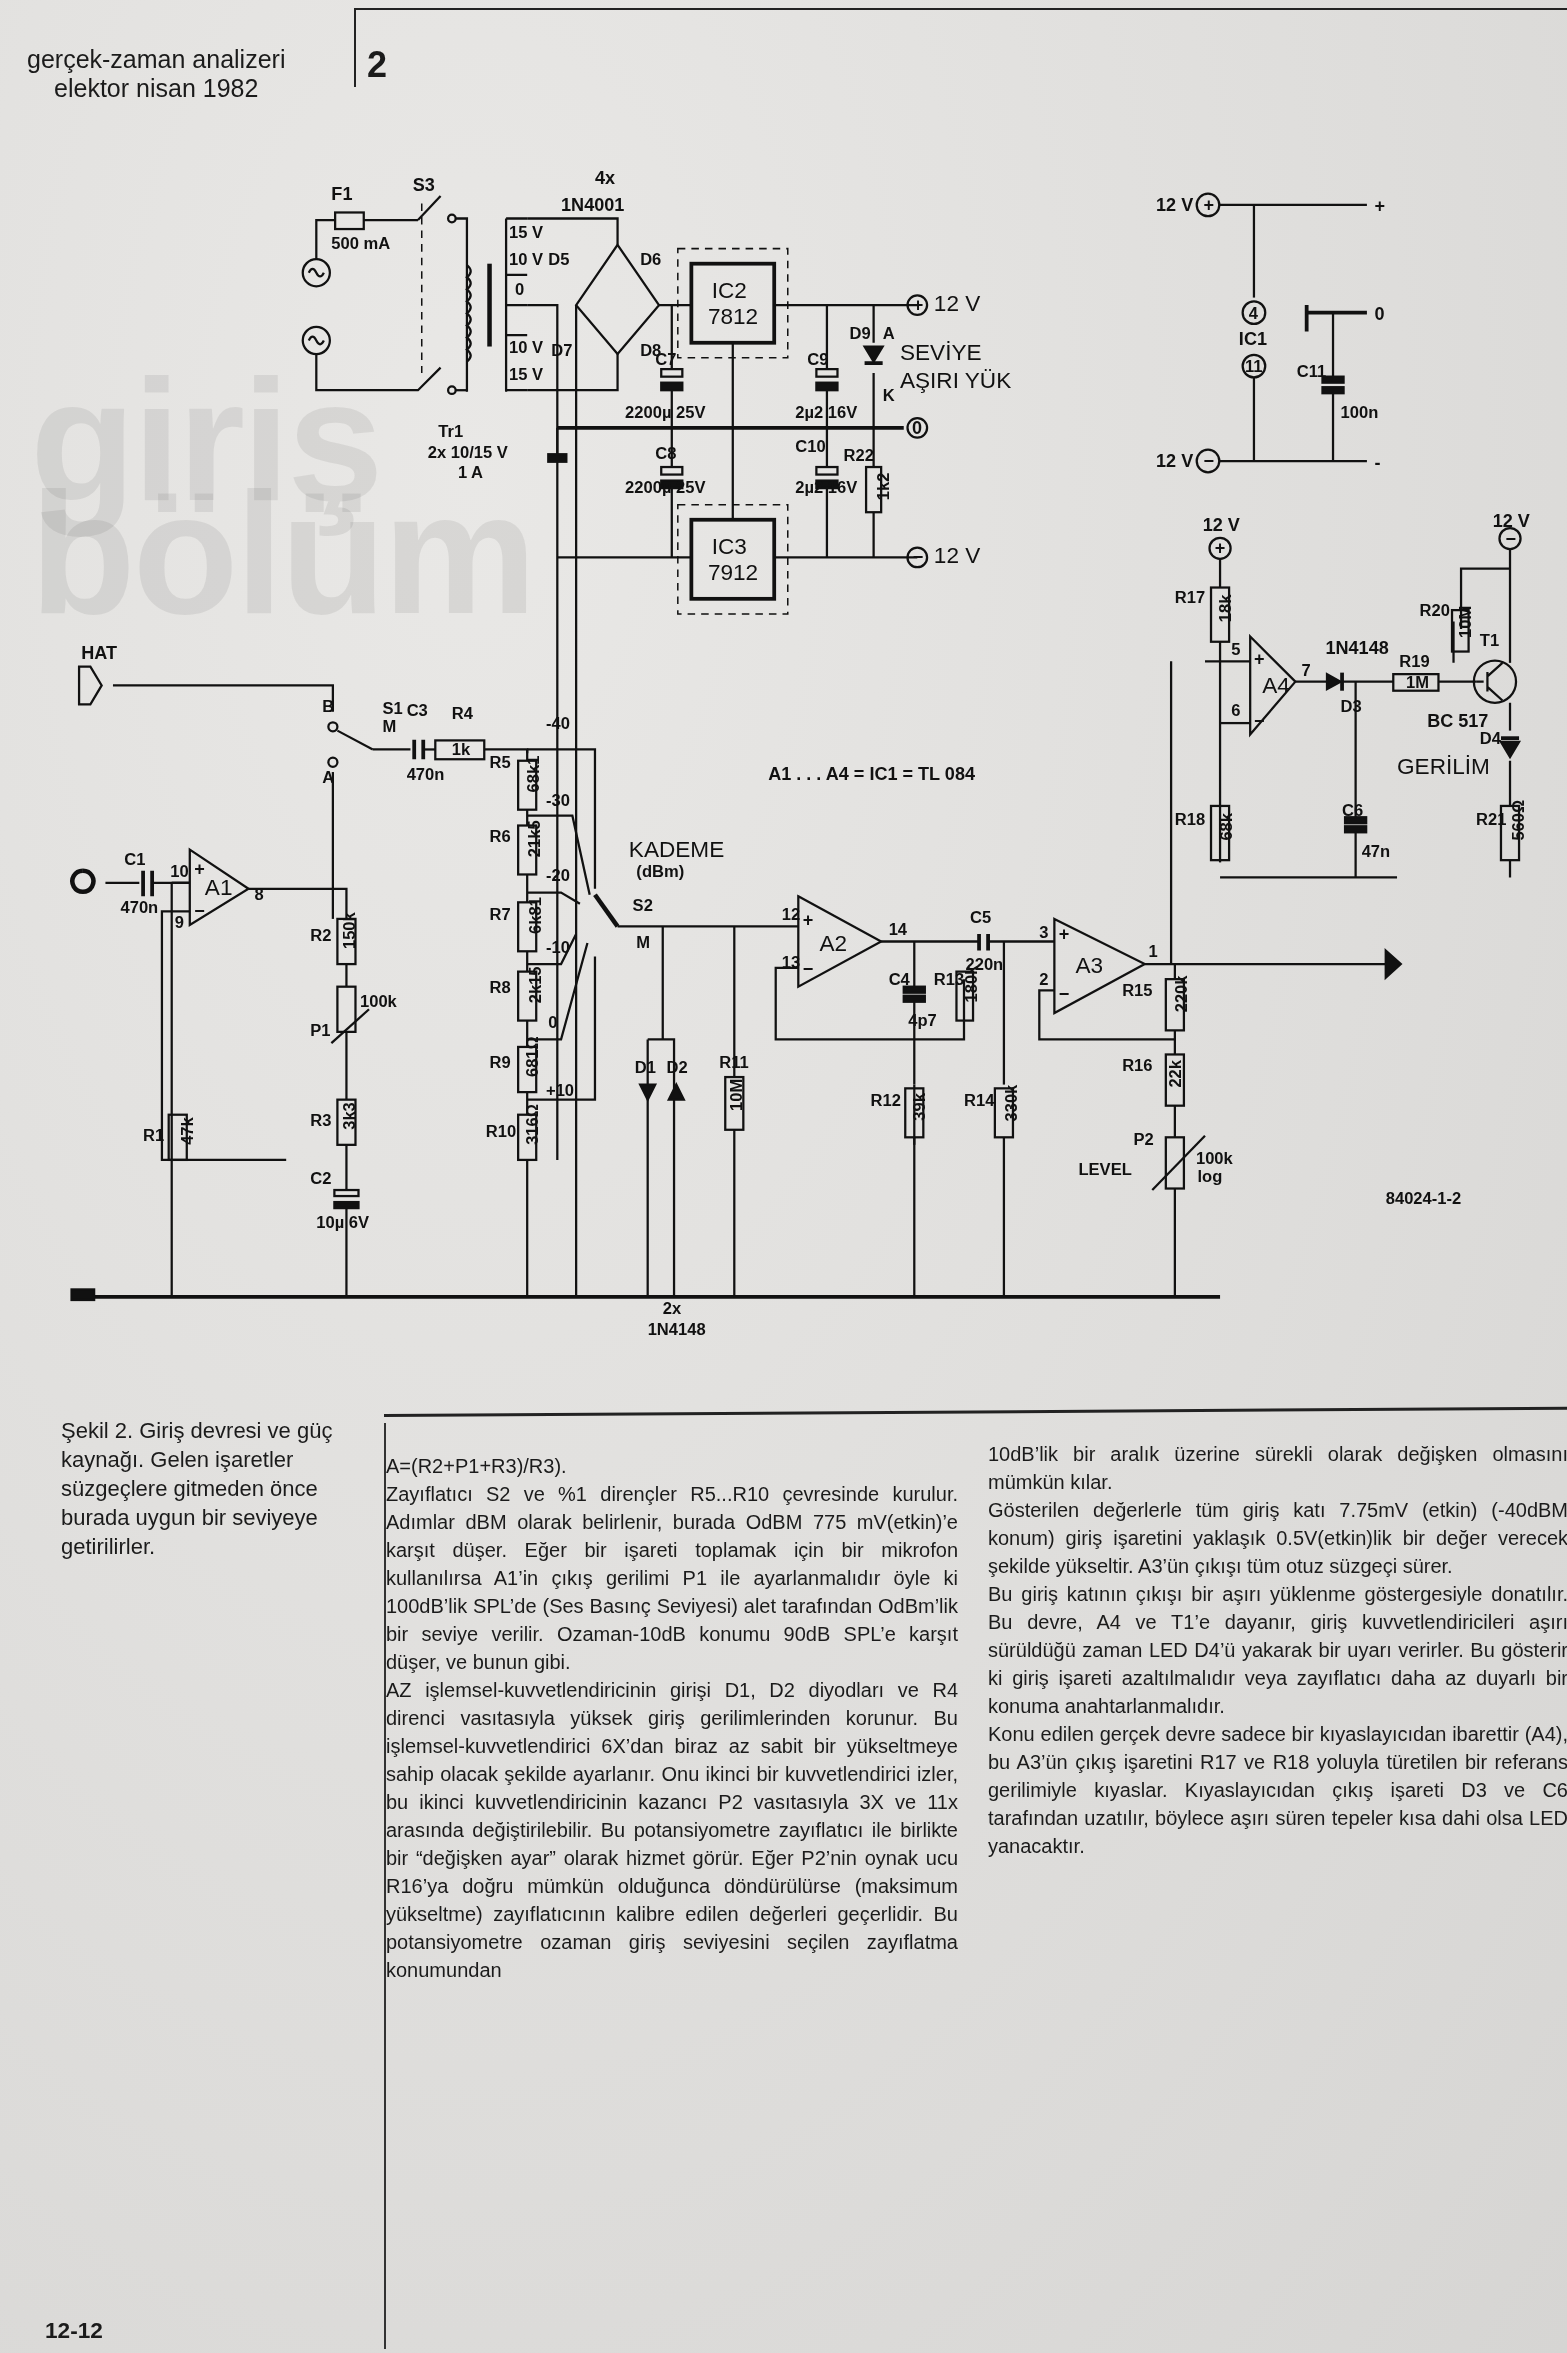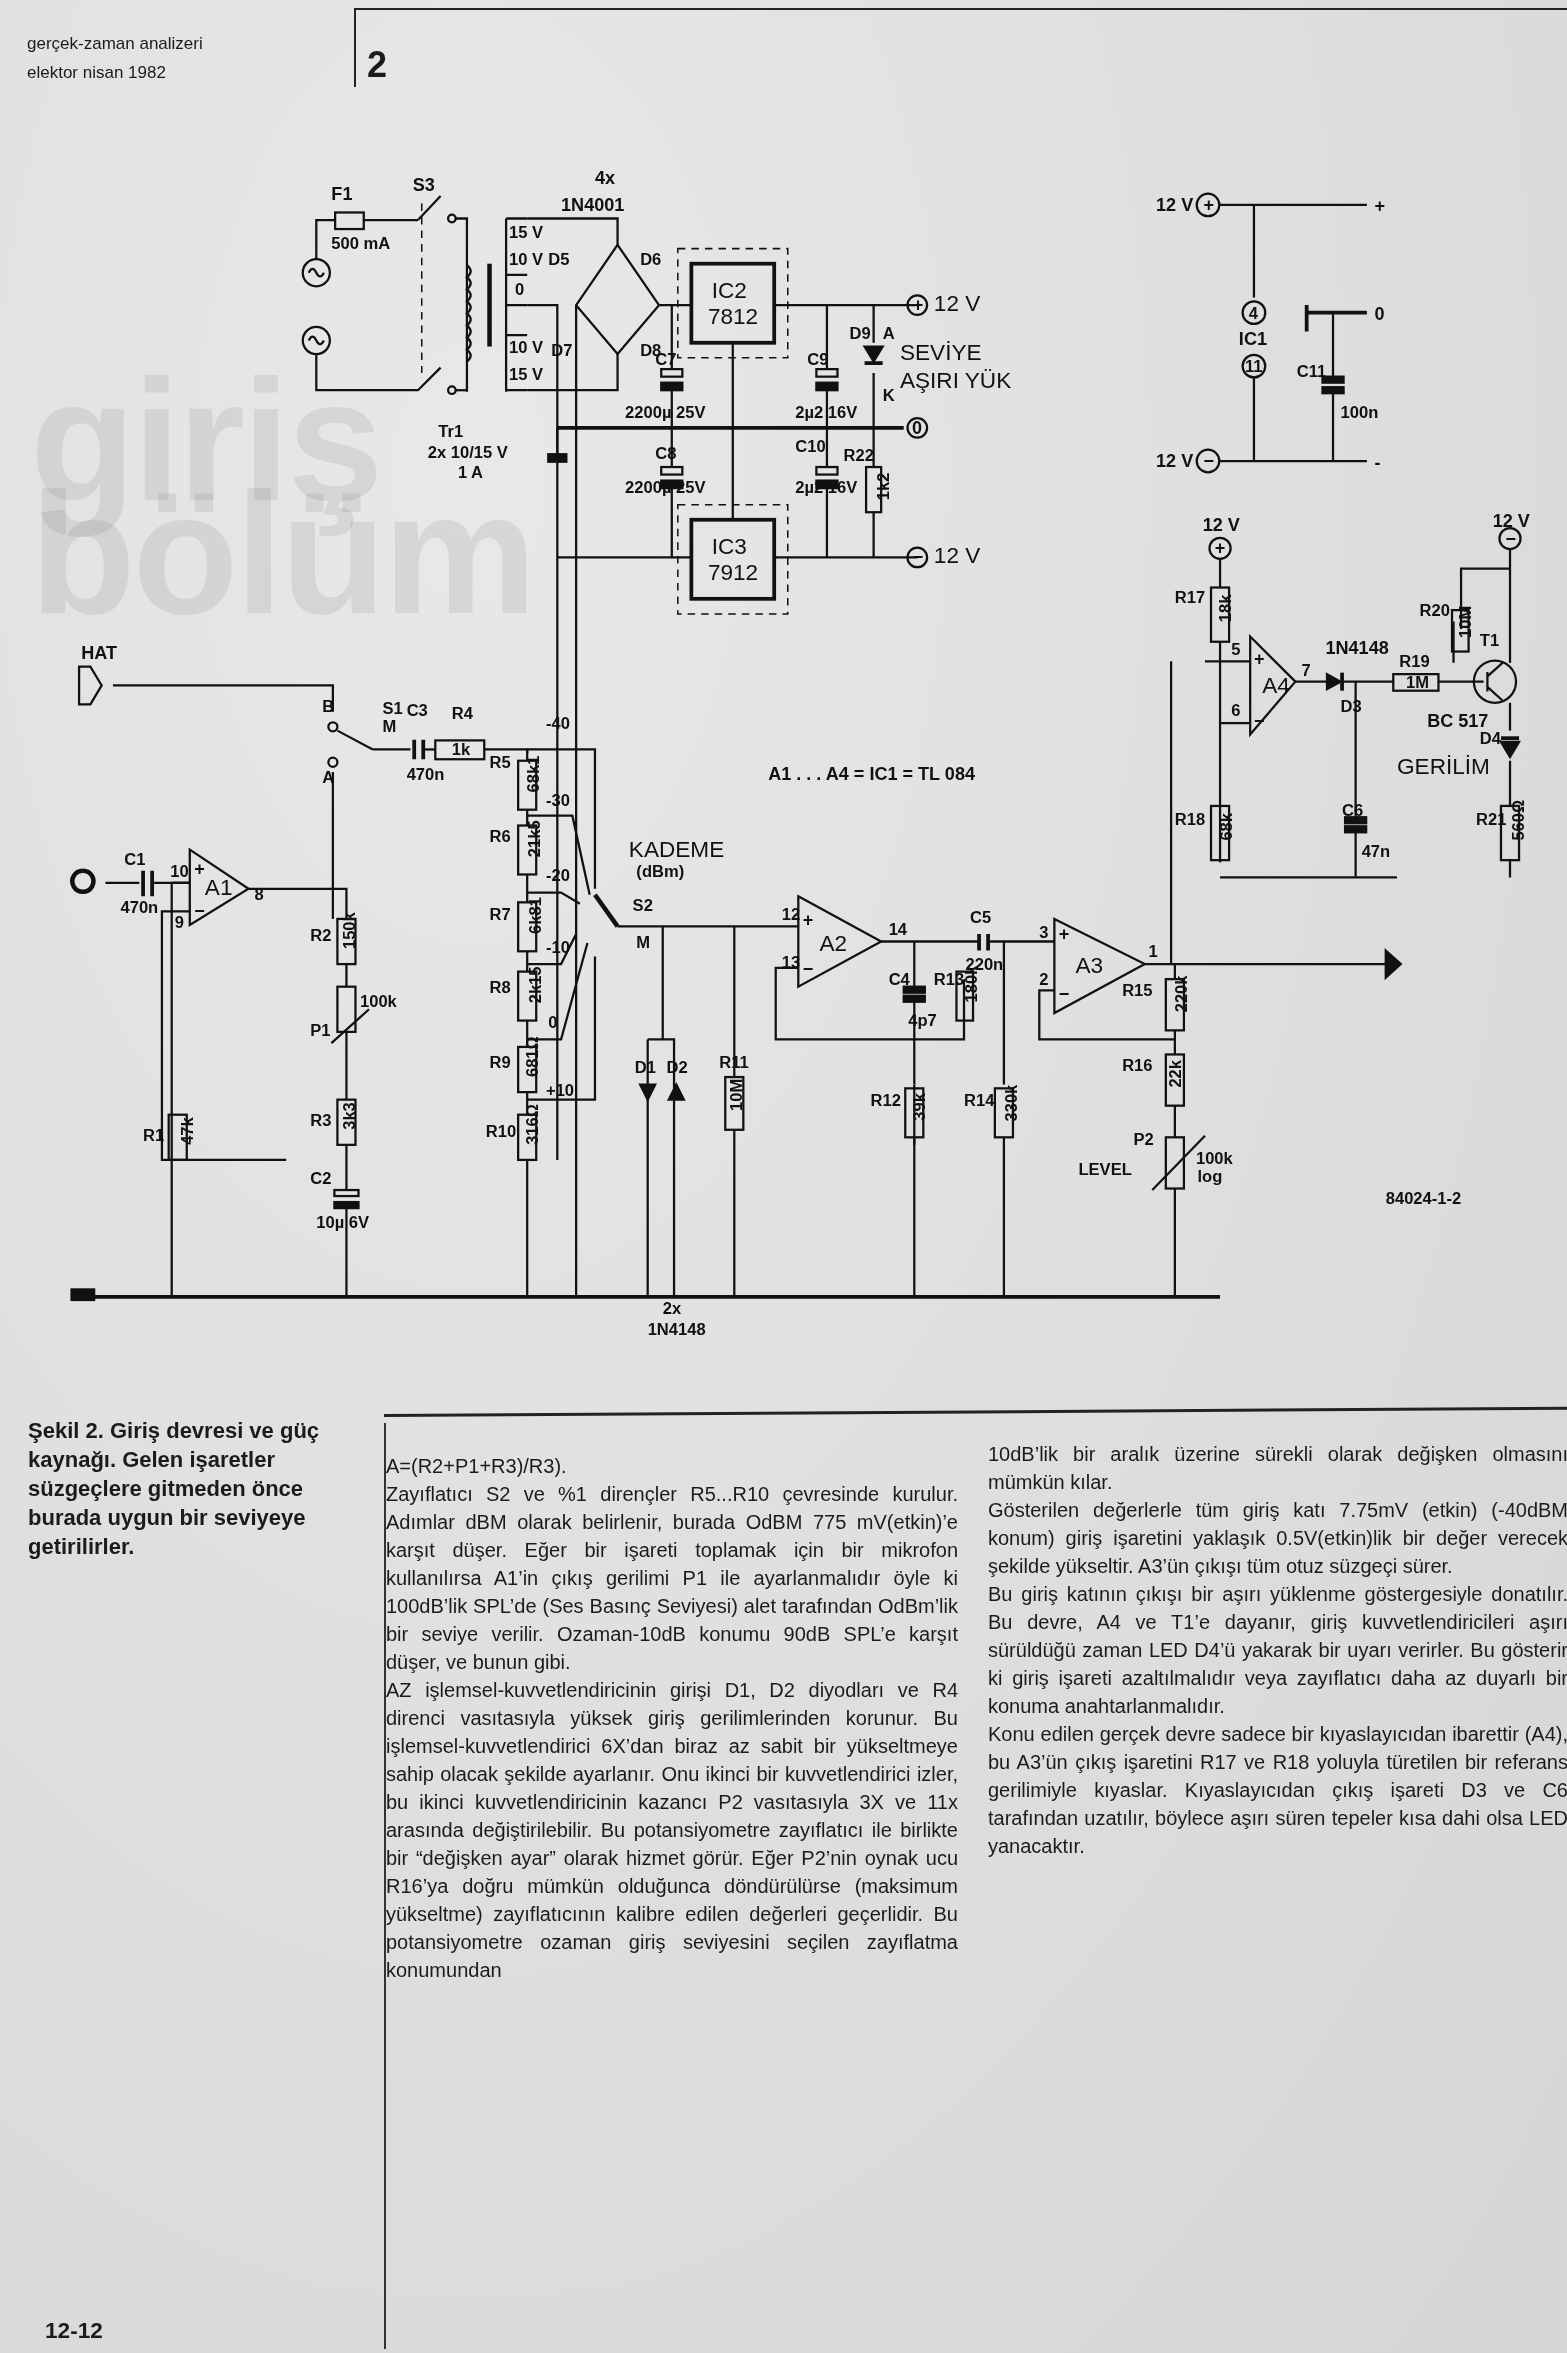--- a/index.html
+++ b/index.html
@@ -2,32 +2,32 @@
 <html style="font-size:12px"><head>
 <meta charset="utf-8">
 <style>
   html,body{margin:0;padding:0;}
   body{width:1568px;height:2354px;background:#e4e3e1;position:relative;overflow:hidden;
        font-family:"Liberation Sans",sans-serif;color:#1b1b1b;}
   .paper{position:absolute;inset:0;background:
       radial-gradient(ellipse at 30% 20%, #e9e8e6 0%, #dedddb 60%, #d6d5d3 100%);}
   .ghost{position:absolute;color:rgba(0,0,0,0.07);font-weight:bold;font-size:173px;line-height:1;
          font-family:"Liberation Sans",sans-serif;letter-spacing:-3px;}
-  .header{position:absolute;left:27px;top:29px;font-size:17px;line-height:29px;}
+  .header{position:absolute;left:27px;top:45px;font-size:25px;line-height:29px;text-align:center;}
   .fig-num{position:absolute;left:367px;top:44px;font-size:36px;font-weight:bold;}
   .frame-top{position:absolute;left:354px;top:7.5px;width:1214px;height:2.3px;background:#222;}
   .frame-left{position:absolute;left:354px;top:7.5px;width:2.3px;height:79px;background:#222;}
   .schematic{position:absolute;left:0;top:0;width:1568px;height:1401px;}
   .schematic text{font-family:"Liberation Sans",sans-serif;fill:#111;font-weight:bold;}
   .schematic .lbl{font-size:24px;}
   .schematic .big{font-size:30px;font-weight:normal;}
   .schematic .rv{font-size:22px;}
   .rule{position:absolute;left:384px;top:1414px;width:1184px;height:3px;background:#222;transform:rotate(-0.35deg);transform-origin:left;}
   .rule-left{position:absolute;left:384px;top:1423px;width:1.5px;height:926px;background:#333;}
-  .caption{position:absolute;left:28px;top:1416px;width:301px;font-size:22px;line-height:29px;font-weight:bold;}
+  .caption{position:absolute;left:61px;top:1416px;width:301px;font-size:22px;line-height:29px;font-weight:normal;}
   .col{position:absolute;font-size:20px;line-height:28px;text-align:justify;}
   .col p{margin:0;}
   .col1{left:386px;top:1452px;width:572px;}
   .col2{left:988px;top:1440px;width:580px;}
   .page-no{position:absolute;left:45px;top:2318px;font-size:22.6px;font-weight:bold;}
 </style>
 </head>
 <body>
 
 <div class="paper"></div>

